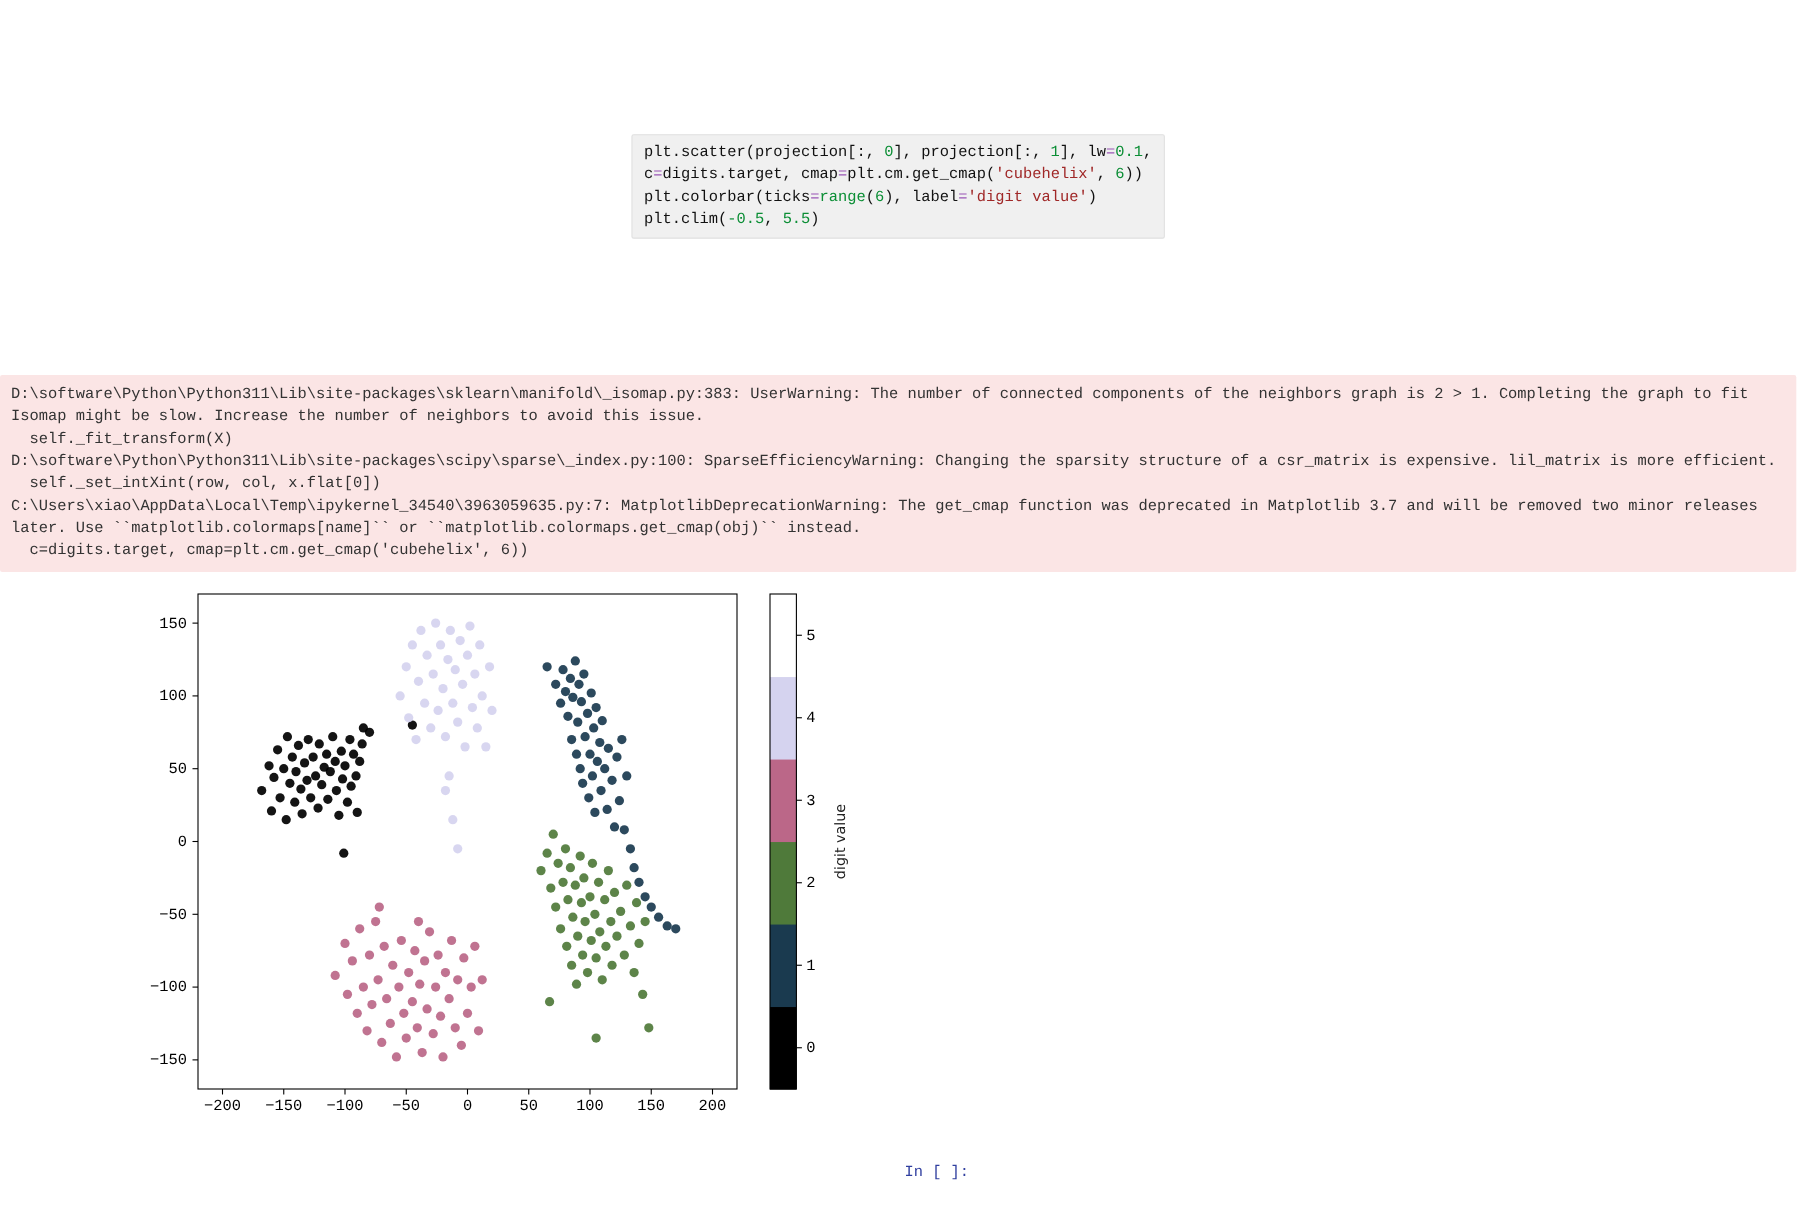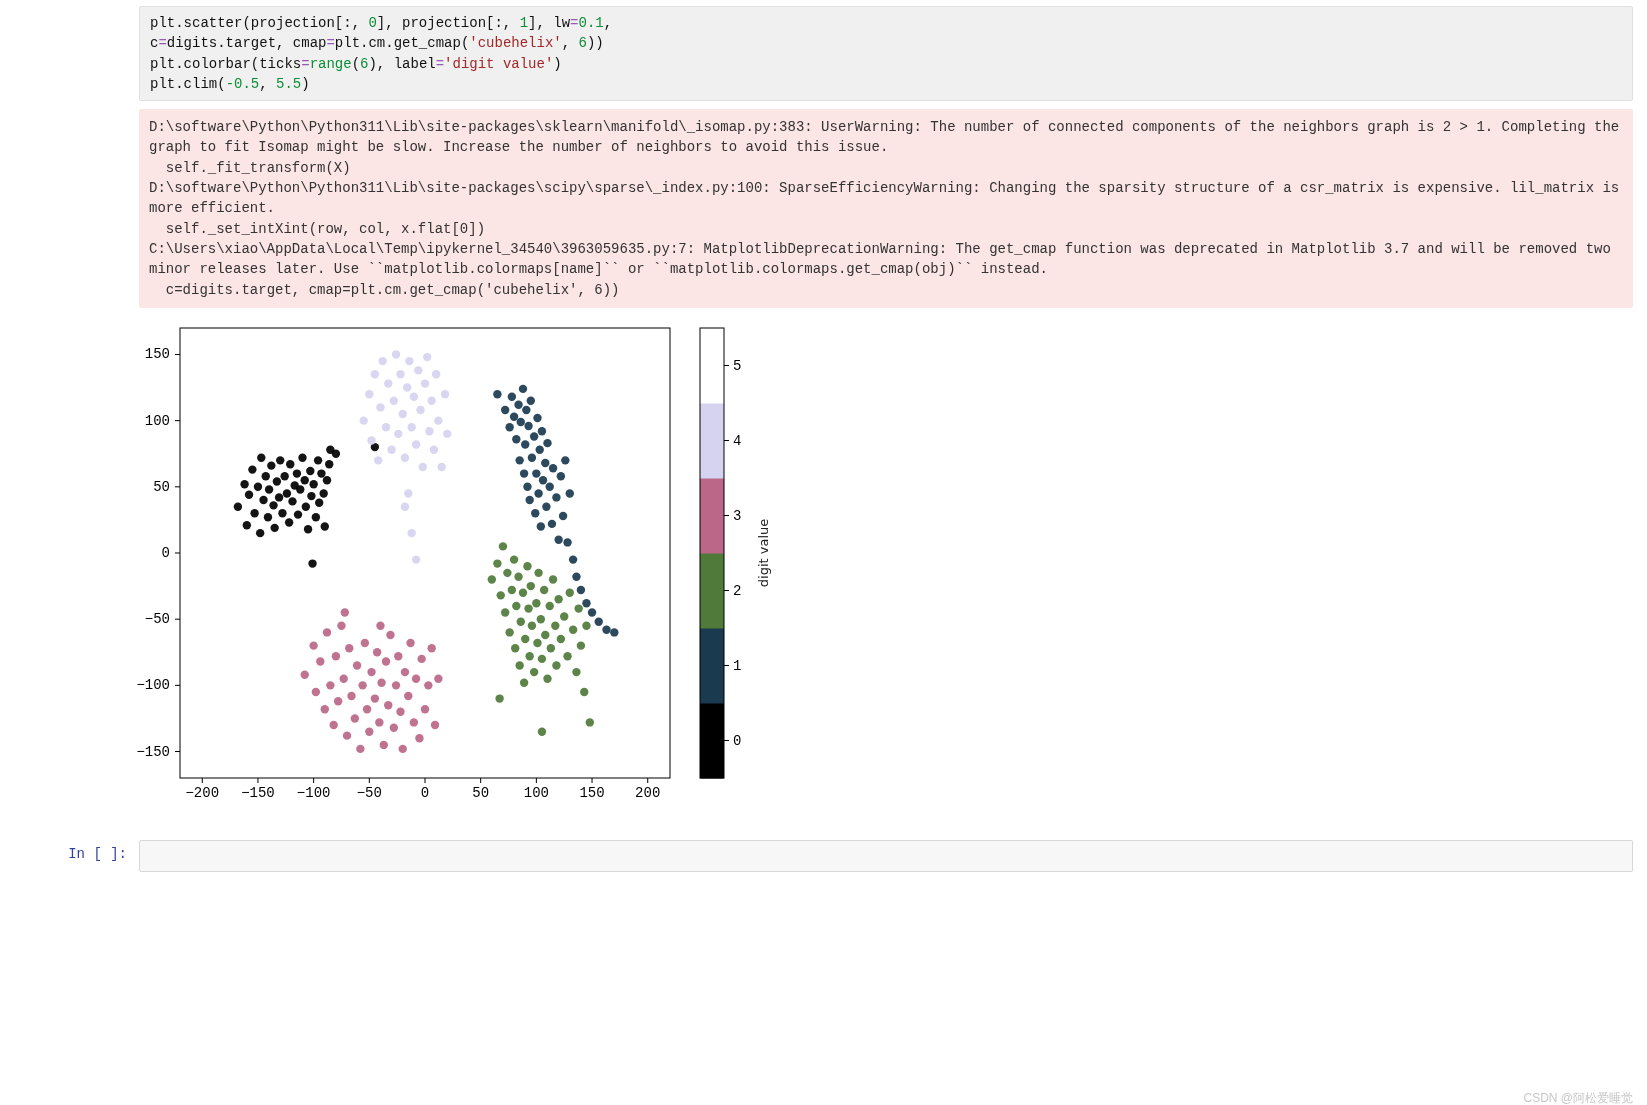--- a/index.html
+++ b/index.html
@@ -1,17 +1,17 @@
 <!DOCTYPE html>
 <html><head>
 <meta charset="utf-8">
 <style>
   html,body{margin:0;padding:0;background:#fff;font-family:Consolas,'Courier New',monospace;font-size:14px;color:#111;}
   .page{width:1647px;min-height:1105px;position:relative;padding:6px 0 0 0;}
-  .cell-row{display:flex;align-items:flex-start;}
+  .cell-row{display:flex;align-items:center;flex-direction:column;}
   .gutter{width:110px;flex:0 0 110px;text-align:right;padding:6px 12px 0 17px;color:#303f9f;white-space:pre;}
   .code-block{flex:1;background:#f0f0f0;border:1px solid #e0e0e0;border-radius:2px;padding:6px 10px;line-height:1.45;white-space:pre-wrap;margin-right:14px;}
   .warn-block{flex:1;background:#fbe5e5;border-radius:2px;padding:8px 10px;line-height:1.45;white-space:pre-wrap;margin:0 14px 0 0;color:#333;}
   .tok-fn{color:#111;}
   .tok-num{color:#0b8e35;}
   .tok-str{color:#a02828;}
   .tok-kw{color:#0b8e35;}
   .tok-op{color:#9b59b6;}
   .figure-wrap{margin:10px 0 0 110px;width:680px;height:500px;position:relative;}
   svg{display:block;}

